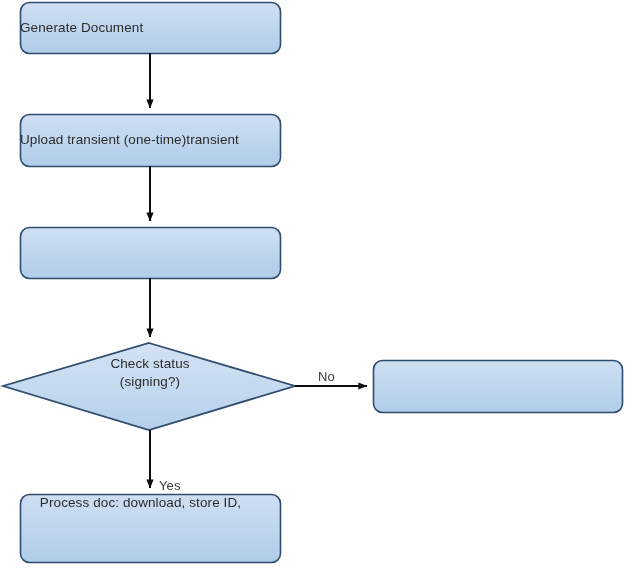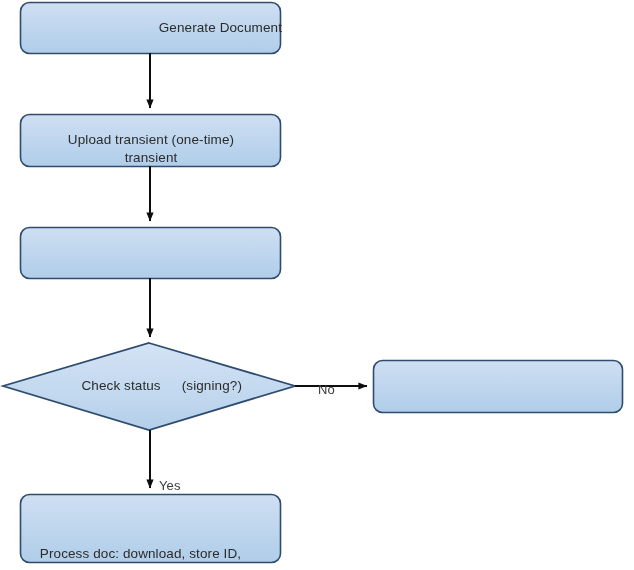--- a/index.html
+++ b/index.html
@@ -22,21 +22,21 @@
     position: absolute;
     left: 0;
     top: 0;
     width: 634px;
     height: 570px;
   }
   .node-label {
     position: absolute;
     display: flex;
     align-items: center;
-    justify-content: flex-end;
+    justify-content: flex-start;
     text-align: center;
     color: #2b2b2b;
     font-size: 13.5px;
     line-height: 1.35;
     letter-spacing: 0.1px;
     pointer-events: none;
   }
   .edge-label {
     position: absolute;
     color: #3a3a3a;
@@ -87,33 +87,33 @@
 
     <line x1="295" y1="386" x2="367" y2="386" stroke="#0d0d0d" stroke-width="2" marker-end="url(#arrowHead)"></line>
 
     <line x1="150" y1="430" x2="150" y2="488" stroke="#0d0d0d" stroke-width="2" marker-end="url(#arrowHead)"></line>
   </svg>
 
   <div class="node-label" style="left:20px; top:2px; width:262px; height:52px;">
     <span>Generate Document</span>
   </div>
 
-  <div class="node-label" style="left:20px; top:114px; width:262px; height:53px; flex-direction:column;">
+  <div class="node-label" style="left:20px; top:114px; width:262px; height:53px; flex-direction:row;">
     <span>Upload transient (one-time)</span>
     <span>transient</span>
   </div>
 
 
-  <div class="node-label" style="left:42px; top:355px; width:200px; height:62px; flex-direction:row;gap:21px;">
+  <div class="node-label" style="left:50px; top:355px; width:200px; height:62px; flex-direction:column;">
     <span>Check status</span>
     <span>(signing?)</span>
   </div>
 
 
   <div class="node-label" style="left:20px; top:494px; width:241px; height:69px; flex-direction:column;">
     <span>Process doc: download, store ID,</span>
   </div>
 
-  <div class="edge-label" style="left:318px; top:382px;text-align:center;">No</div>
+  <div class="edge-label" style="left:318px; top:369px;text-align:center;">No</div>
 
   <div class="edge-label" style="left:159px; top:454px;margin-top:24px;">Yes</div>
 
 </div>
 
 </body></html>

